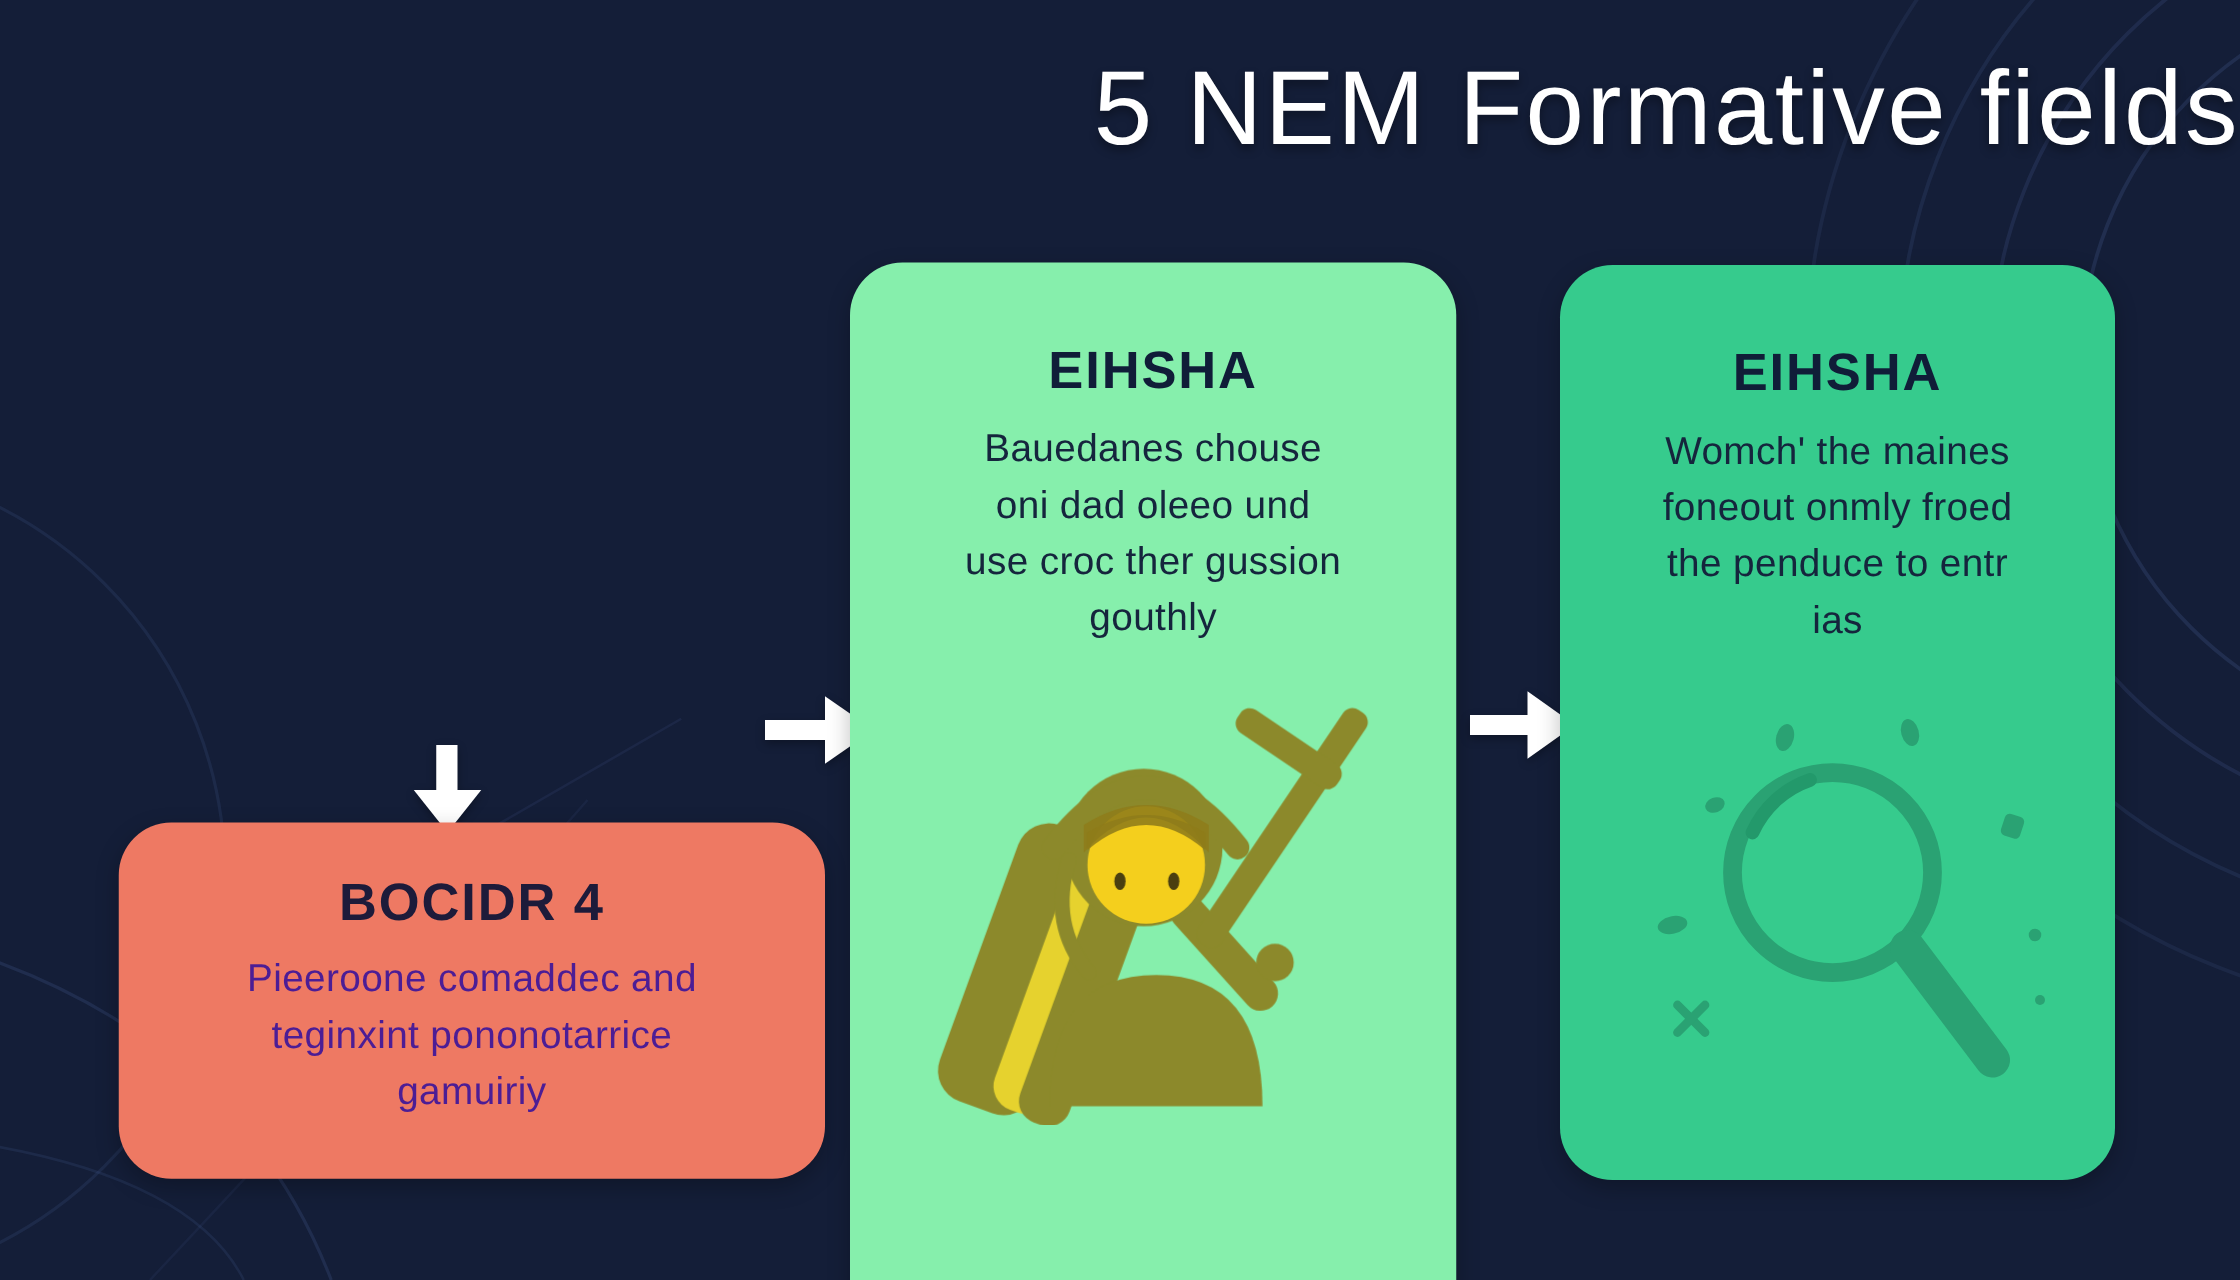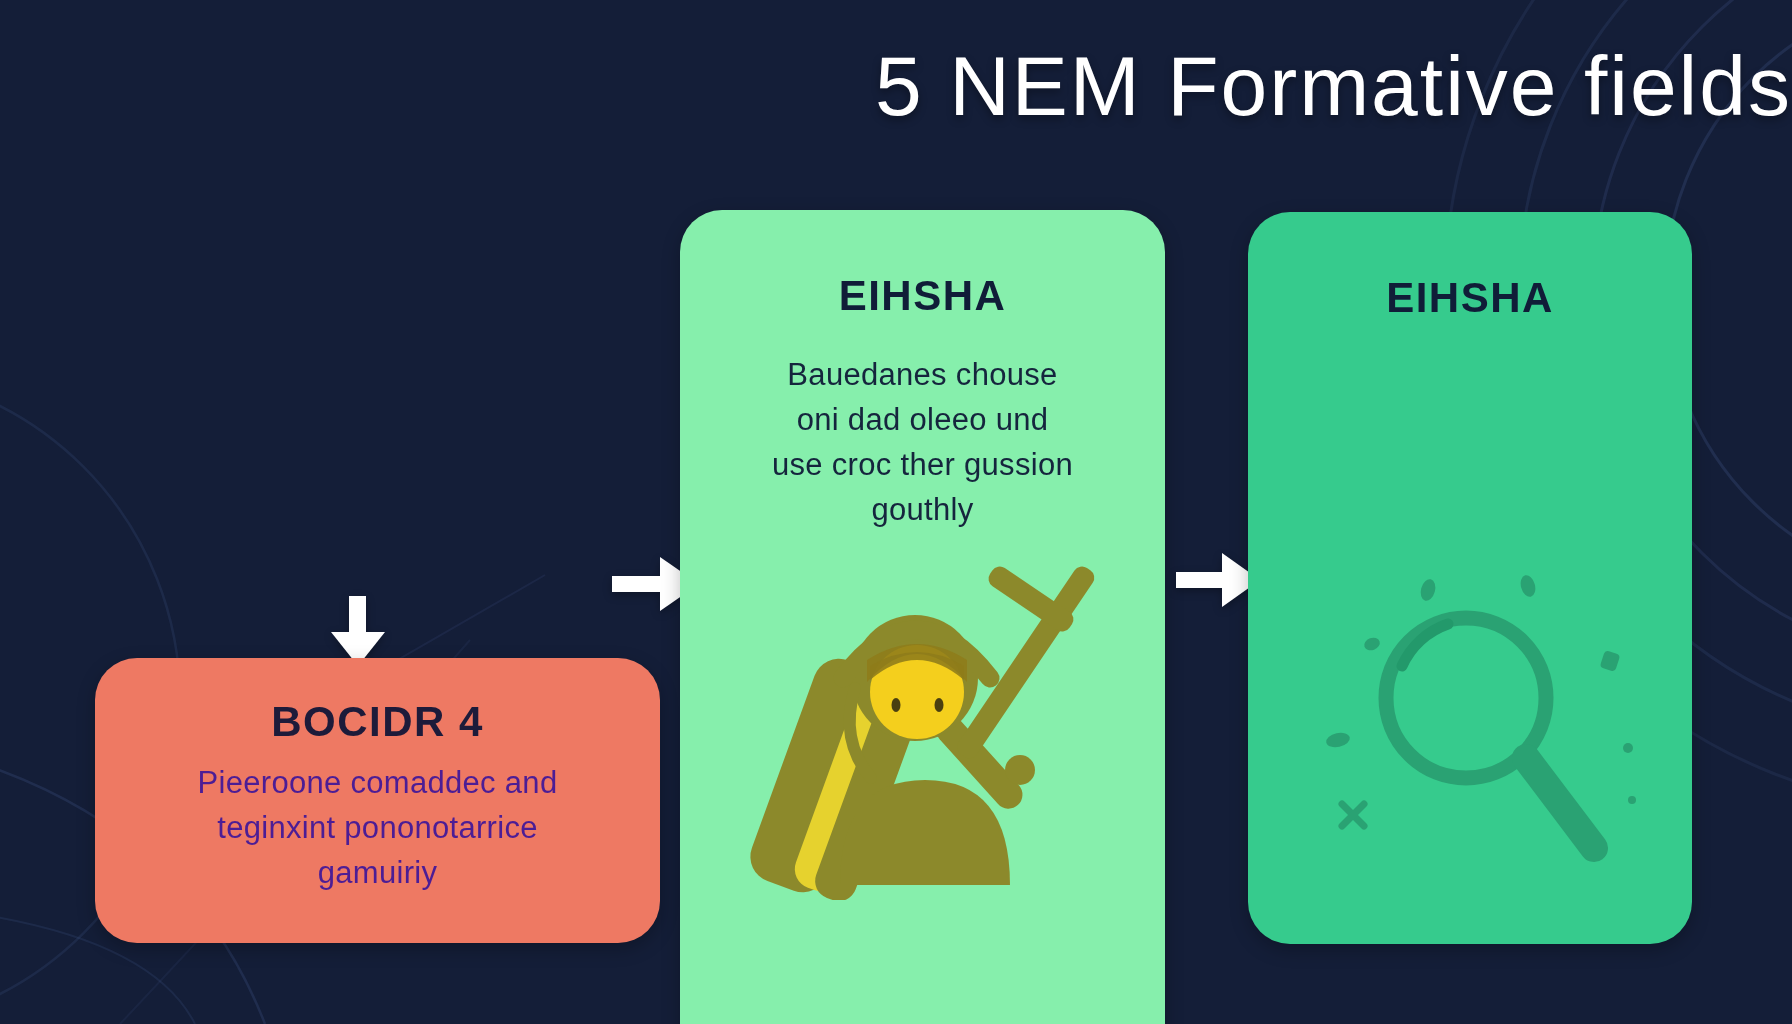--- a/index.html
+++ b/index.html
@@ -29,21 +29,21 @@
     color:#15253d;white-space:pre-line;letter-spacing:0.3px;
   }
   .card-blue{left:85px;top:212px;width:553px;height:388px;background:#2f64d9;}
   .card-blue h2{color:#ffffff;padding-top:52px;}
   .card-blue .body{color:#eef3ff;margin-top:18px;width:94%;}
   .card-red{left:75px;top:658px;width:565px;height:285px;background:#ee7963;margin-left:20px;}
   .card-red h2{color:#1d1b3a;padding-top:40px;}
   .card-red .body{color:#4c1d95;margin-top:14px;width:94%;}
   .card-yellow{left:680px;top:210px;width:485px;height:936px;background:#86efac;}
   .card-yellow h2{padding-top:62px;}
-  .card-yellow .body{margin-top:32px;width:94%;}
+  .card-yellow .body{margin-top:16px;width:94%;}
   .card-green{left:1248px;top:212px;width:444px;height:732px;background:#36cb8d;}
   .card-green h2{padding-top:62px;}
   .card-green .body{margin-top:16px;width:92%;}
   .card-icon{position:absolute;pointer-events:none;}
   .icon-student{left:35px;top:330px;width:420px;height:360px;}
   .icon-magnifier{left:28px;top:336px;width:392px;height:350px;}
   .arrow{position:absolute;}
   .arrow svg{display:block;filter:drop-shadow(0 3px 4px rgba(0,0,0,0.3));}
   .arrow-1{left:612px;top:554px;}
   .arrow-2{left:1176px;top:550px;}
@@ -132,20 +132,24 @@
 
   <div class="arrow arrow-2">
     <svg width="86" height="60" viewBox="0 0 86 60" xmlns="http://www.w3.org/2000/svg">
       <rect x="0" y="22" width="48" height="16" fill="#ffffff"></rect>
       <polygon points="46,3 46,57 84,30" fill="#ffffff"></polygon>
     </svg>
   </div>
 
   <section class="card card-green">
     <h2>EIHSHA</h2>
+    <p class="body">Womch' the maines
+foneout onmly froed
+the penduce to entr
+ias</p>
     <div class="card-icon icon-magnifier">
       <svg width="392" height="350" viewBox="0 0 392 350" xmlns="http://www.w3.org/2000/svg">
         <g stroke="#2aa273" fill="none">
           <circle cx="190" cy="150" r="80" stroke-width="15"></circle>
           <path d="M126 118 A78 78 0 0 1 172 76" stroke-width="11" stroke-linecap="round" stroke="#23996b"></path>
           <line x1="250" y1="210" x2="318" y2="300" stroke-width="28" stroke-linecap="round"></line>
         </g>
         <g fill="#2aa273">
           <ellipse cx="96" cy="96" rx="8" ry="6" transform="rotate(-20 96 96)"></ellipse>
           <ellipse cx="152" cy="42" rx="7" ry="11" transform="rotate(15 152 42)"></ellipse>

